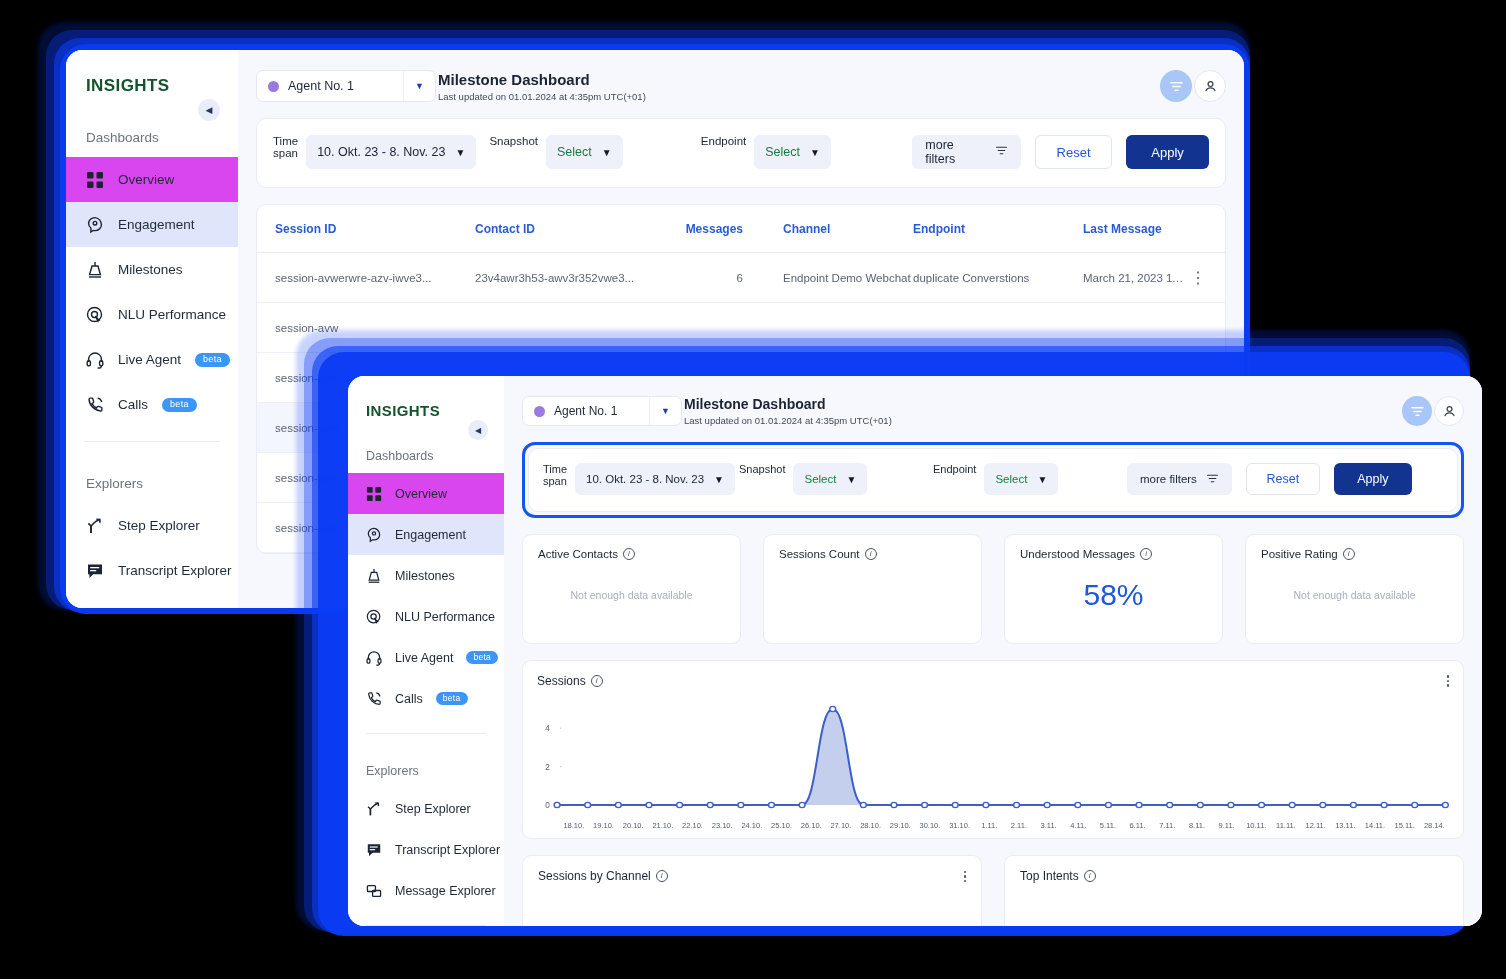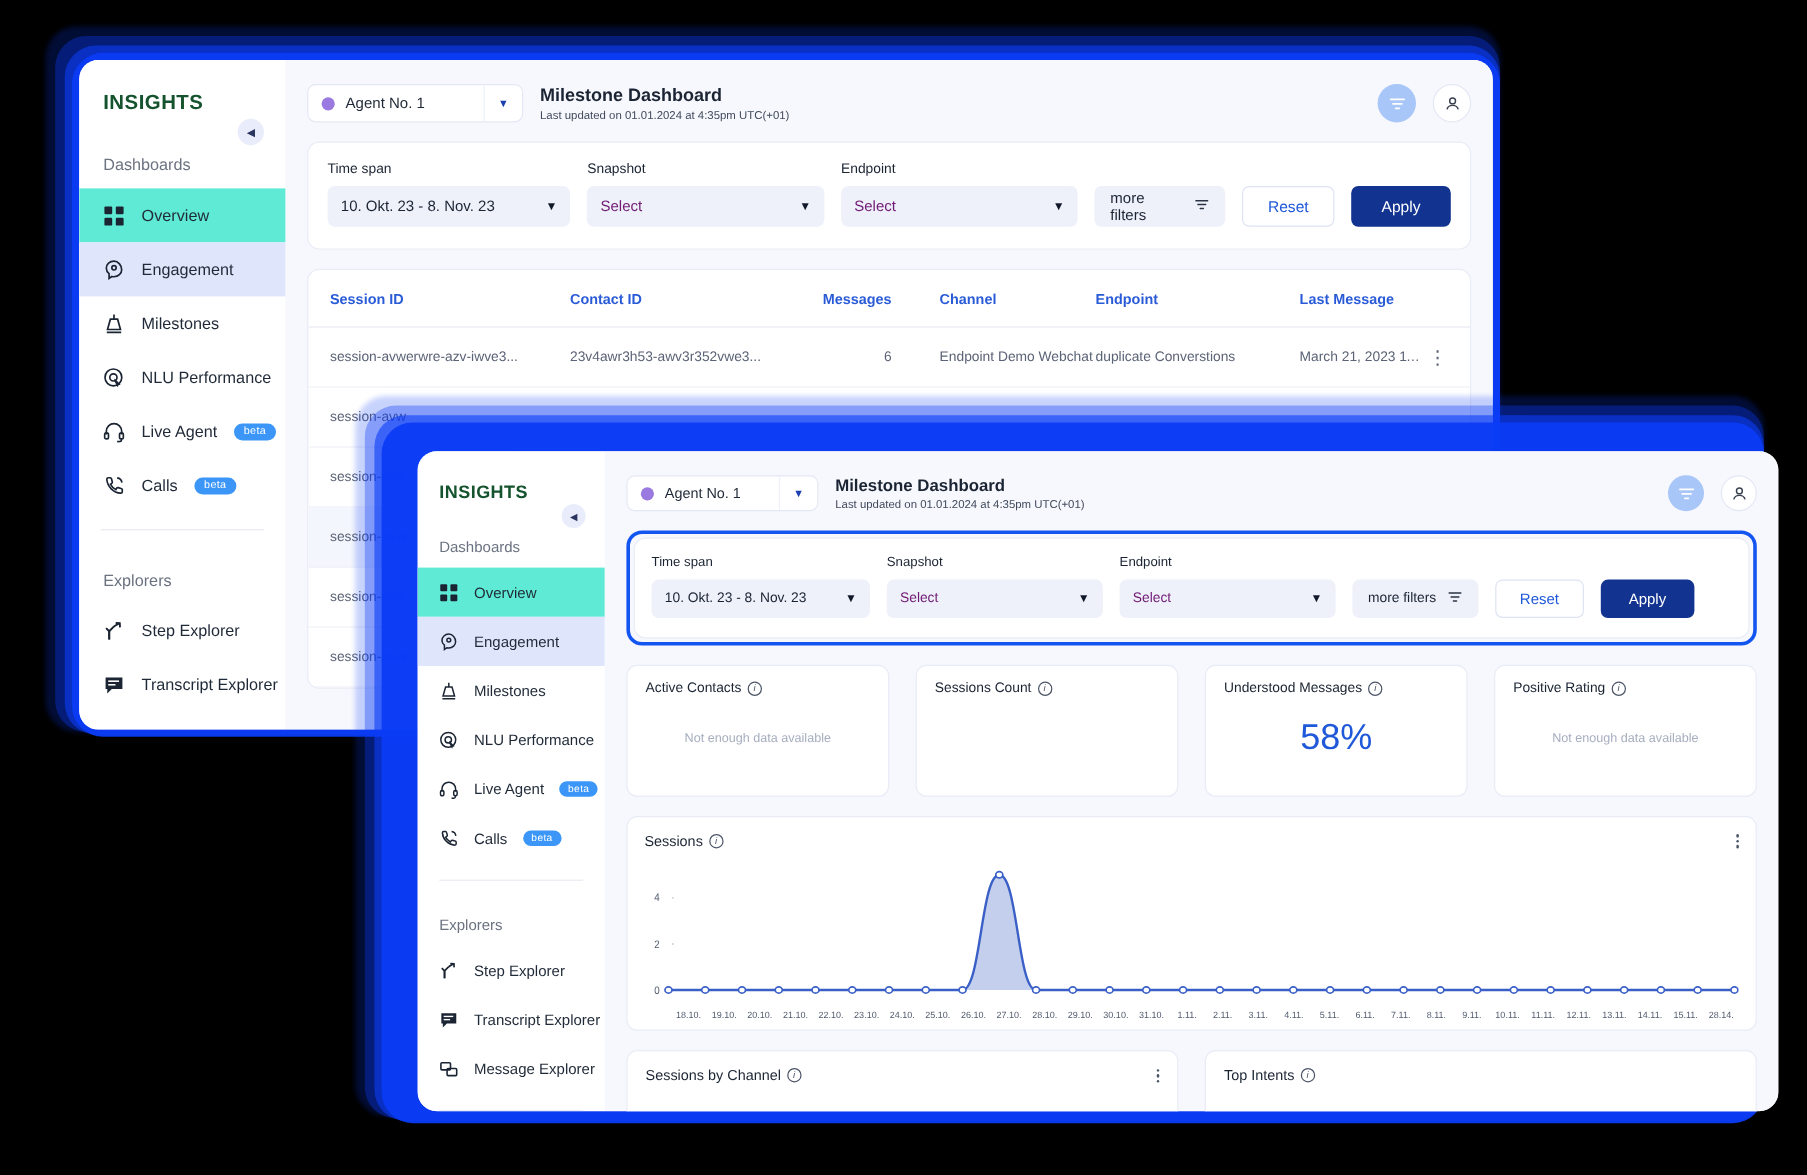--- a/index.html
+++ b/index.html
@@ -76,21 +76,21 @@
 
   .nav-item {
     display: flex;
     align-items: center;
     cursor: pointer;
     color: #1f2937;
   }
   .back .nav-item  { height: 45px; padding-left: 20px; font-size: 13.5px; gap: 14px; }
   .front .nav-item { height: 41px; padding-left: 18px; font-size: 12.5px; gap: 13px; }
 
-  .nav-item.active   { background: #5eead4; }
+  .nav-item.active   { background: #d946ef; }
   .nav-item.hovered  { background: #dfe6fb; }
 
   .nav-icon {
     width: 18px; height: 18px;
     display: flex; align-items: center; justify-content: center;
     color: #1b2433;
     flex: 0 0 auto;
   }
   .front .nav-icon { width: 16px; height: 16px; }
   .nav-icon svg { width: 100%; height: 100%; display: block; }
@@ -116,21 +116,21 @@
     flex: 1 1 auto;
     min-width: 0;
     background: #f7f8fd;
     position: relative;
     padding: 0 18px;
   }
 
   .topbar {
     display: flex;
     align-items: center;
-    gap: 14px;
+    gap: 2px;
     padding-top: 20px;
     padding-bottom: 16px;
   }
 
   .agent-select {
     background: #ffffff;
     border: 1px solid #e4e8f5;
     border-radius: 7px;
     display: flex; align-items: center;
     overflow: hidden;
@@ -191,36 +191,36 @@
     background: #ffffff;
     border: 1px solid #e9ecf6;
     border-radius: 10px;
     display: flex;
     align-items: flex-end;
     gap: 14px;
   }
   .back .filter-panel  { padding: 16px 16px 18px; }
   .front .filter-panel { padding: 14px 14px 16px; }
 
-  .field { display: flex; flex-direction: column; gap: 8px; min-width: 0; }
+  .field { display: flex; flex-direction: row; gap: 8px; min-width: 0; }
   .field-label { font-size: 11.5px; color: #1b2433; }
   .front .field-label { font-size: 11px; }
 
   .select-box {
     background: #eef0fa;
     border-radius: 6px;
     display: flex; align-items: center;
     padding: 0 11px;
     cursor: pointer;
   }
   .back .select-box  { height: 34px; }
   .front .select-box { height: 32px; }
   .select-text { flex: 1 1 auto; font-size: 12.5px; color: #1b2433; white-space: nowrap; }
   .front .select-text { font-size: 11.5px; }
-  .select-text.placeholder { color: #701a75; }
+  .select-text.placeholder { color: #15803d; }
   .select-caret { color: #111827; font-size: 10px; margin-left: 10px; }
 
   .f-timespan { width: 205px; }
   .f-snapshot { width: 200px; }
   .f-endpoint { width: 200px; }
   .front .f-timespan { width: 182px; }
   .front .f-snapshot { width: 180px; }
   .front .f-endpoint { width: 180px; }
 
   .more-filters {

